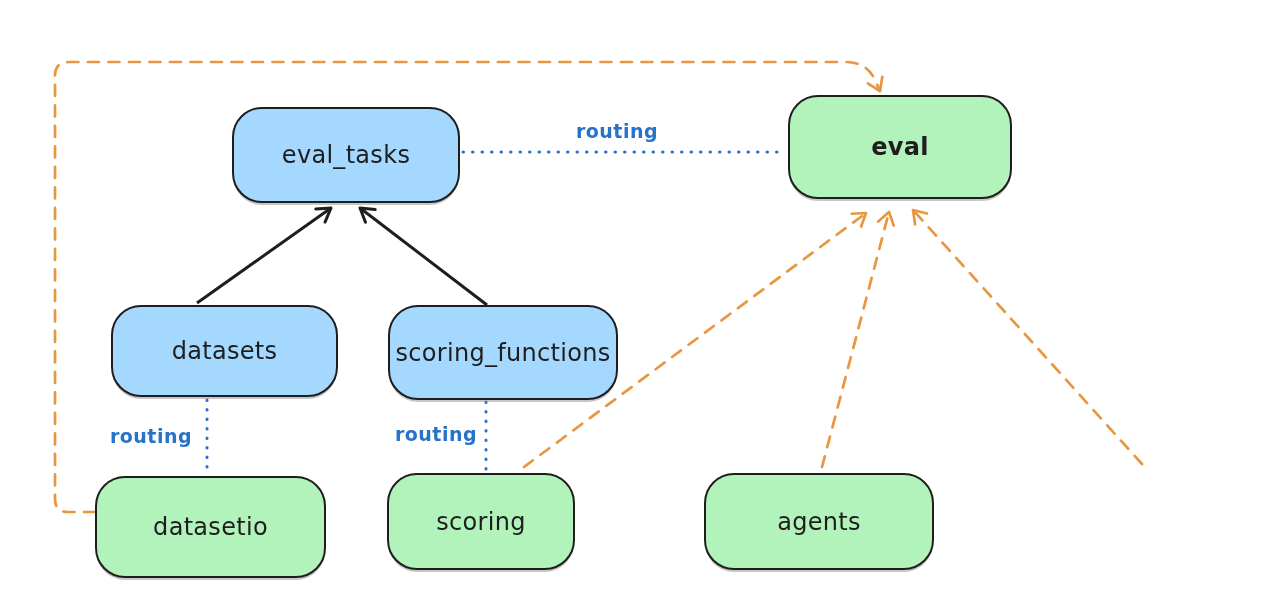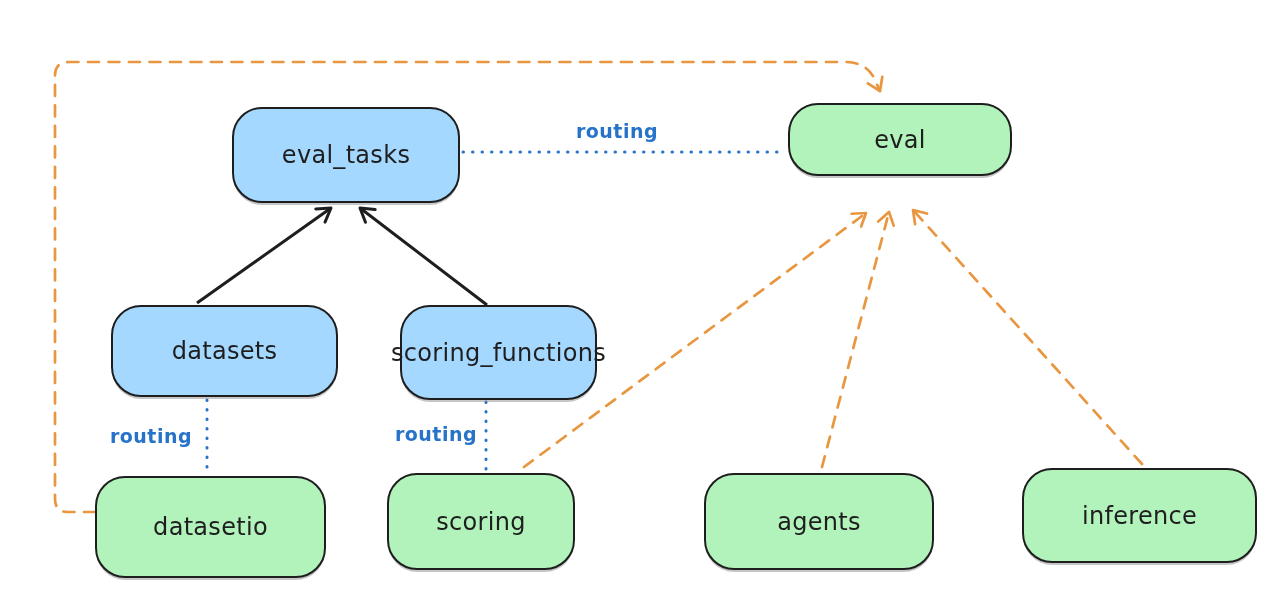--- a/index.html
+++ b/index.html
@@ -70,45 +70,42 @@
     <path class="e-orange" d="M95 512 H 68 Q 55 512 55 499 V 76 Q 55 62 69 62 H 845 Q 867 62 875 80 L 880 91" marker-end="url(#ah-orange)"></path>
     <path class="e-orange" d="M524 467 L866 213" marker-end="url(#ah-orange)"></path>
     <path class="e-orange" d="M822 467 L889 212" marker-end="url(#ah-orange)"></path>
     <path class="e-orange" d="M1142 464 L913 210" marker-end="url(#ah-orange)"></path>
   </svg>
 
   <div class="node blue" style="left:232px;top:107px;width:228px;height:96px;">
     <span>eval_tasks</span>
   </div>
 
-  <div class="node green" style="left:788px;top:103px;width:224px;height:73px;">
+  <div class="node green" style="left:788px;top:95px;width:224px;height:104px;font-weight:bold;">
     <span>eval</span>
   </div>
 
   <div class="node blue" style="left:100px;top:305px;width:227px;height:92px;margin-left:11px;">
     <span>datasets</span>
   </div>
 
-  <div class="node blue" style="left:400px;top:305px;width:197px;height:95px;">
+  <div class="node blue" style="left:388px;top:305px;width:230px;height:95px;">
     <span>scoring_functions</span>
   </div>
 
   <div class="node green" style="left:95px;top:476px;width:231px;height:102px;">
     <span>datasetio</span>
   </div>
 
   <div class="node green" style="left:387px;top:473px;width:188px;height:97px;">
     <span>scoring</span>
   </div>
 
   <div class="node green" style="left:704px;top:473px;width:230px;height:97px;">
     <span>agents</span>
   </div>
 
-  <div class="node green" style="left:1022px;top:468px;width:235px;height:95px;">
-    <span>inference</span>
-  </div>
 
   <span class="edge-label" style="left:617px;top:131px;">routing</span>
   <span class="edge-label" style="left:151px;top:436px;">routing</span>
   <span class="edge-label" style="left:436px;top:434px;">routing</span>
 
 </div>
 
 </body></html>

